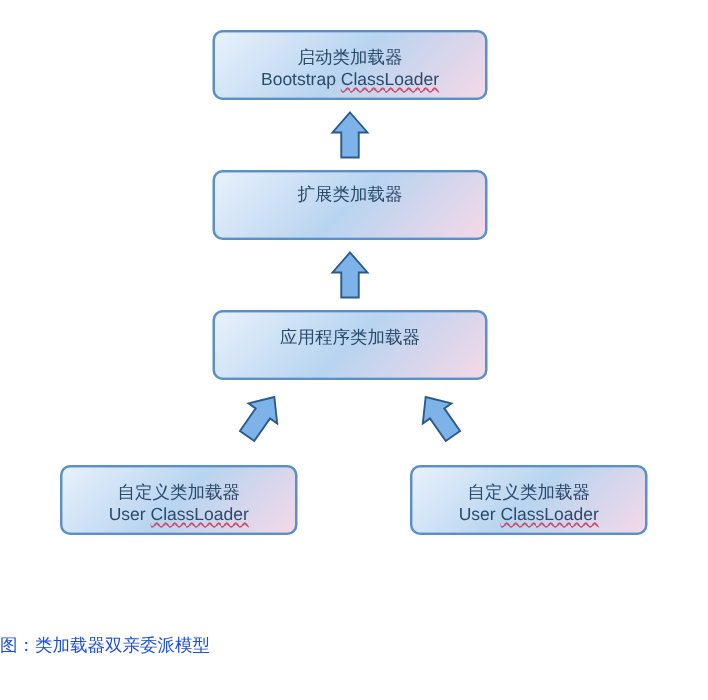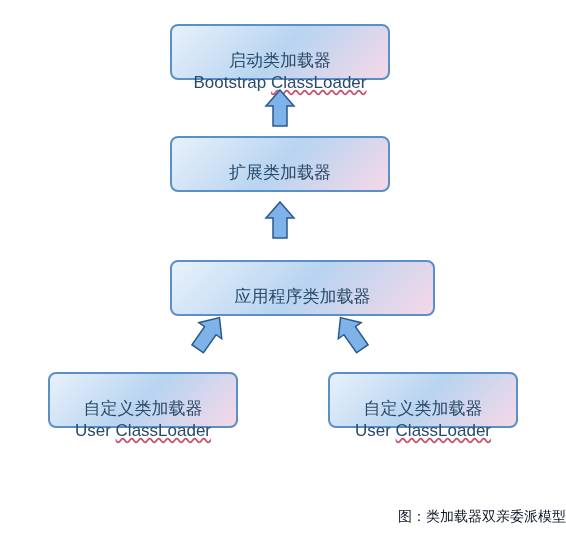--- a/index.html
+++ b/index.html
@@ -13,46 +13,46 @@
   .box {
     position: absolute;
     border: 2px solid #5a8fc7;
     border-radius: 8px;
     background: linear-gradient(135deg, #e8f1fb 0%, #b8d4f0 50%, #f5d8e8 100%);
     text-align: center;
     display: flex;
     flex-direction: column;
     justify-content: space-between;
     align-items: center;
-    padding: 24px 10px;
+    padding: 10px 10px;
     color: #2a4a6a;
-    font-size: 17px;
+    font-size: 14px;
     line-height: 1.3;
   }
   .box .cn { display: block; }
   .box .en { display: block; }
   .u { text-decoration: underline; text-decoration-color: #c94f6d; text-decoration-style: wavy; }
   .arrow {
     position: absolute;
     width: 40px;
     height: 40px;
   }
   .arrow svg { width: 100%; height: 100%; }
   .arrow-diag {
     position: absolute;
     width: 44px;
     height: 44px;
   }
   .arrow-diag svg { width: 100%; height: 100%; }
   .caption {
     position: absolute;
     width: 100%;
-    text-align: right;
+    text-align: left;
     font-size: 14px;
-    color: #0f172a;
+    color: #1d4ed8;
   }
 </style>
 </head>
 <body>
 
 <div class="box" style="left:170px; top:24px; width:220px; height:56px;">
   <span class="cn">启动类加载器</span>
   <span class="en"><span>Bootstrap </span><span class="u">ClassLoader</span></span>
 </div>
 
@@ -65,21 +65,21 @@
 <div class="box" style="left:170px; top:136px; width:220px; height:56px;font-family:Liberation Serif, serif;">
   <span class="cn">扩展类加载器</span>
 </div>
 
 <div class="arrow" style="left:260px; top:200px;">
   <svg viewBox="0 0 40 40">
     <path d="M20 2 L34 18 L27 18 L27 38 L13 38 L13 18 L6 18 Z" fill="#7db3e8" stroke="#2a5a8a" stroke-width="1.5"></path>
   </svg>
 </div>
 
-<div class="box" style="left:170px; top:260px; width:265px; height:56px;">
+<div class="box" style="left:170px; top:248px; width:220px; height:56px;">
   <span class="cn">应用程序类加载器</span>
 </div>
 
 <div class="arrow-diag" style="left:186px; top:312px;">
   <svg viewBox="0 0 44 44">
     <g transform="rotate(35 22 22)">
       <path d="M22 2 L36 18 L29 18 L29 40 L15 40 L15 18 L8 18 Z" fill="#7db3e8" stroke="#2a5a8a" stroke-width="1.5"></path>
     </g>
   </svg>
 </div>

